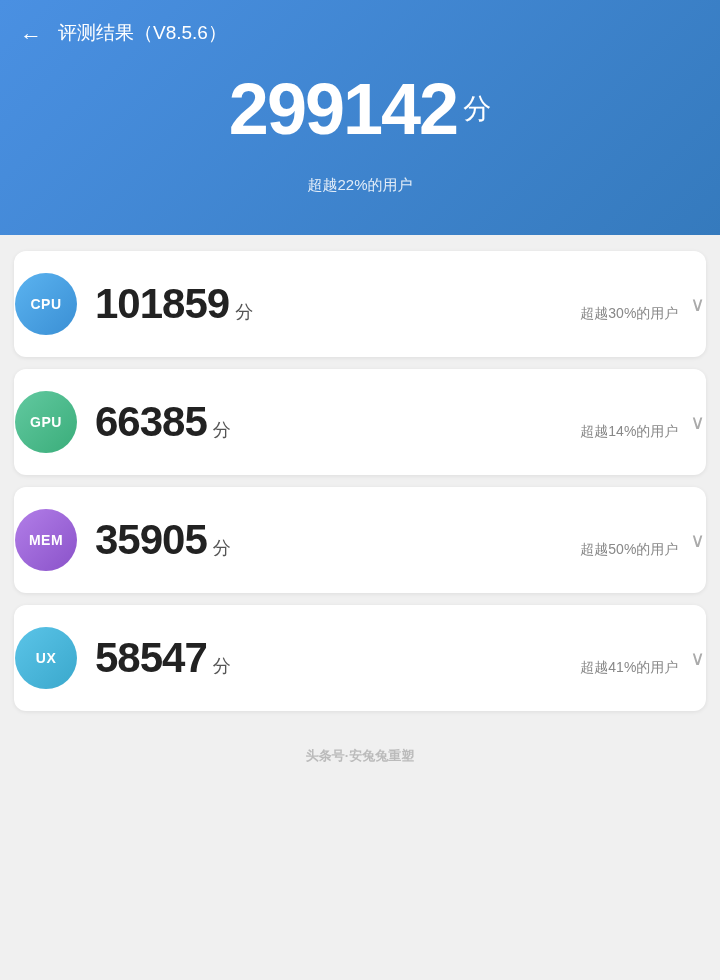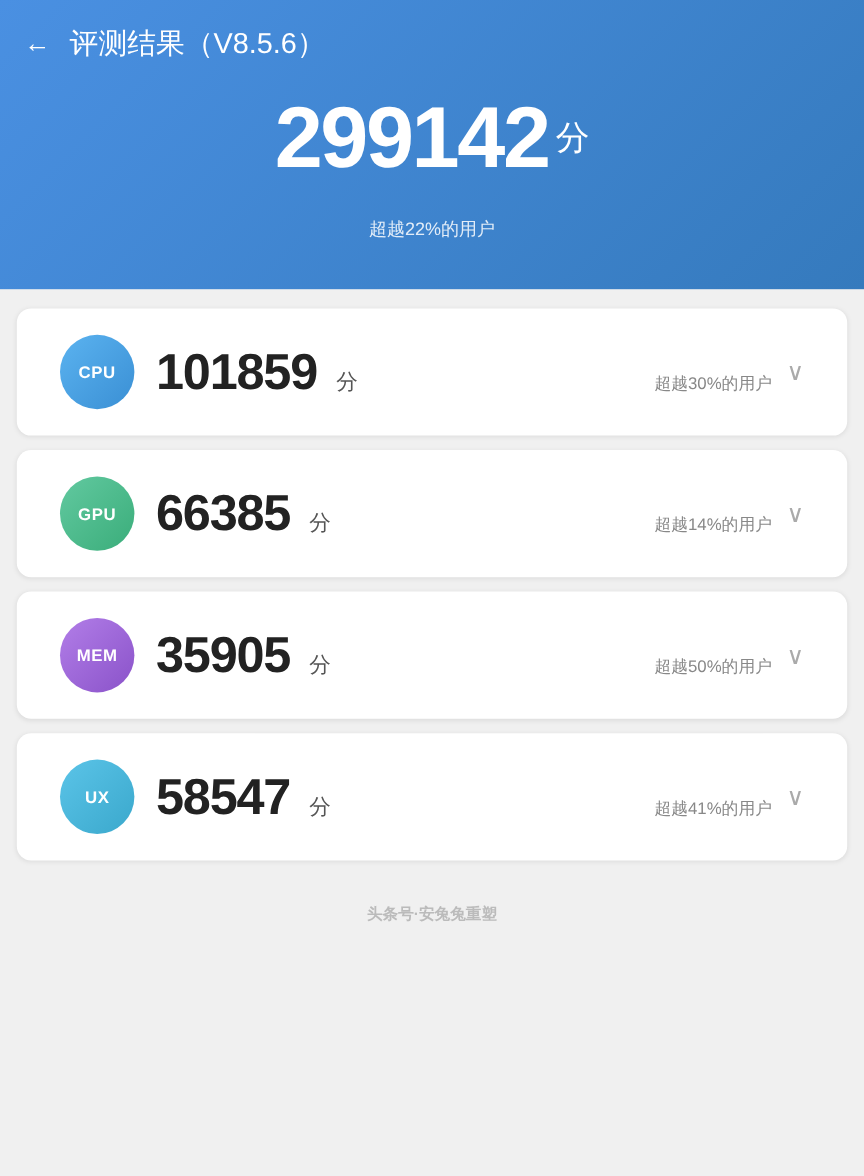--- a/index.html
+++ b/index.html
@@ -35,21 +35,21 @@
       cursor: pointer;
       font-size: 22px;
       color: white;
       background: none;
       border: none;
       display: flex;
       align-items: center;
     }
 
     .page-title {
-      font-size: 24px;
+      font-size: 19px;
       font-weight: 500;
       color: white;
     }
 
     .device-name {
       text-align: center;
       font-size: 16px;
       color: rgba(255,255,255,0.85);
       margin-top: 20px;
       letter-spacing: 1px;
@@ -87,21 +87,21 @@
     .cards-section {
       padding: 16px 14px;
       display: flex;
       flex-direction: column;
       gap: 12px;
     }
 
     .score-card {
       background: white;
       border-radius: 12px;
-      padding: 22px 36px;
+      padding: 22px 1px;
       display: flex;
       align-items: center;
       box-shadow: 0 1px 4px rgba(0,0,0,0.08);
     }
 
     .badge {
       width: 62px;
       height: 62px;
       border-radius: 50%;
       display: flex;
@@ -128,21 +128,21 @@
 
     .badge-ux {
       background: linear-gradient(135deg, #5bc4e8 0%, #3aa8cc 100%);
     }
 
     .score-info {
       flex: 1;
       margin-left: 18px;
       display: flex;
       align-items: baseline;
-      gap: 16px;
+      gap: 6px;
     }
 
     .sub-score {
       font-size: 42px;
       font-weight: 700;
       color: #222;
       letter-spacing: -1px;
     }
 
     .sub-score-unit {

